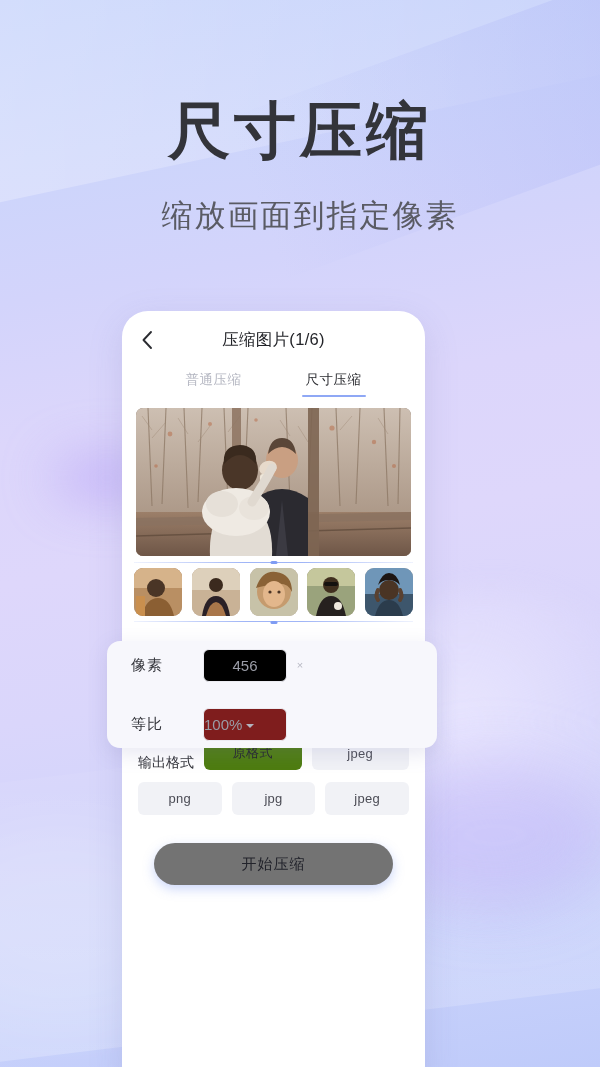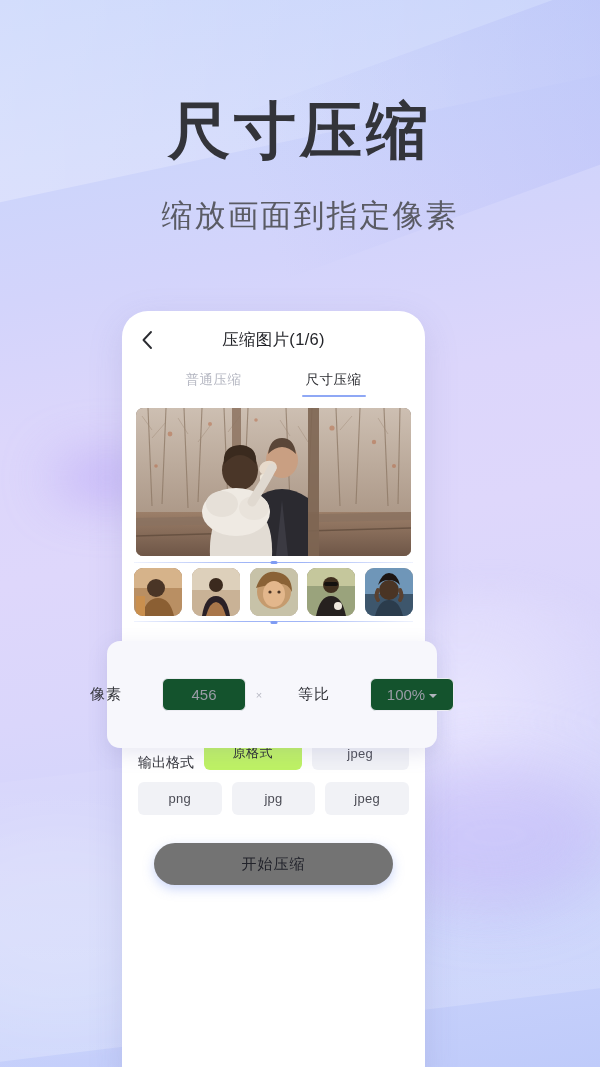--- a/index.html
+++ b/index.html
@@ -137,50 +137,50 @@
   
   .fmt-section { padding:0 16px; }
   .fmt-row { display:flex; align-items:center; gap:10px; margin-bottom:10px; }
   .fmt-label { font-size:14px; color:#33343a; white-space:nowrap;margin-top:20px; }
   .chip {
     flex:1 1 0; height:33px; border-radius:6px;
     display:flex; align-items:center; justify-content:center;
     font-size:13px; color:#4b4c55; background:#f1f2f6;
     letter-spacing:.3px;
   }
-  .chip.selected { background:#bef264; color:#22232b; }
+  .chip.selected { background:#4d7c0f; color:#22232b; }
   .fmt-row2 { display:flex; gap:10px; }
 
   .start-wrap { padding:28px 32px 0; }
   .start-btn {
     height:42px; border-radius:21px; background:#737373; color:#22232b;
     display:flex; align-items:center; justify-content:center;
     font-size:15px; letter-spacing:1px;
     box-shadow:0 4px 12px rgba(110,140,240,.35);
   }
 
   
   .float-panel {
     position:absolute; left:107px; top:641px; width:330px; height:107px;
     background:#f7f7fc; border-radius:13px;
     box-shadow:0 6px 20px rgba(130,130,185,.18);
     padding:0 24px;
-    display:flex; justify-content:center; gap:26px;
+    display:flex; flex-direction:column; justify-content:center; gap:26px;
   }
   .fp-row { display:flex; align-items:center; }
   .fp-label { width:72px; font-size:15px; color:#33343a; letter-spacing:1px; }
   .fp-input {
     width:84px; height:33px; border:1px solid #ececf2; border-radius:6px;
-    background:#14532d; display:flex; align-items:center; justify-content:center;
+    background:#000000; display:flex; align-items:center; justify-content:center;
     font-size:15px; color:#9a9ca6;
   }
   .fp-x { width:26px; text-align:center; font-size:11px; color:#b9bac4; }
   .fp-select {
     width:84px; height:33px; border:1px solid #ececf2; border-radius:6px;
-    background:#14532d; display:flex; align-items:center; justify-content:center;
+    background:#7f1d1d; display:flex; align-items:center; 
     gap:4px; font-size:15px; color:#9a9ca6;
   }
   .caret { width:0; height:0; border-left:4px solid transparent; border-right:4px solid transparent;
            border-top:4.5px solid #b2b4be; margin-top:3px; }
 </style>
 </head>
 <body>
 
 <div class="bg">
   <div class="bg-diag1"></div>

